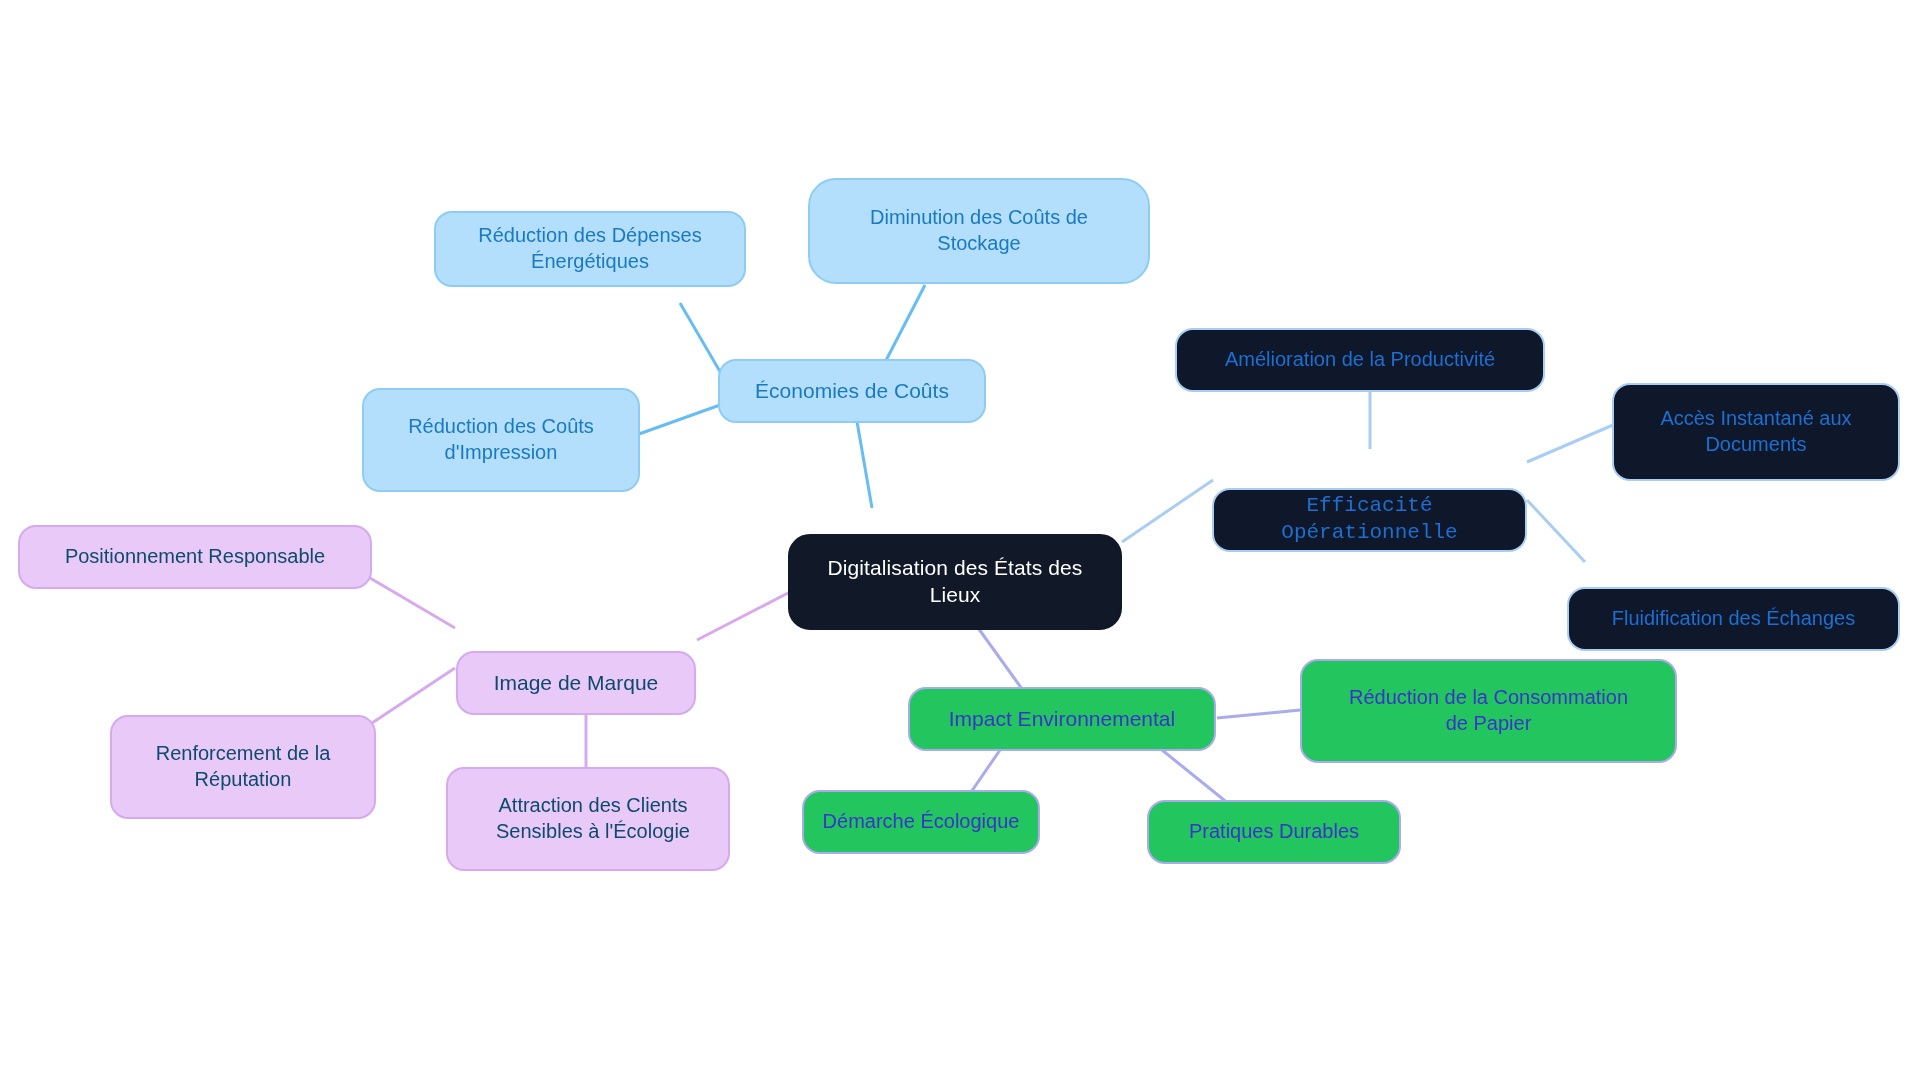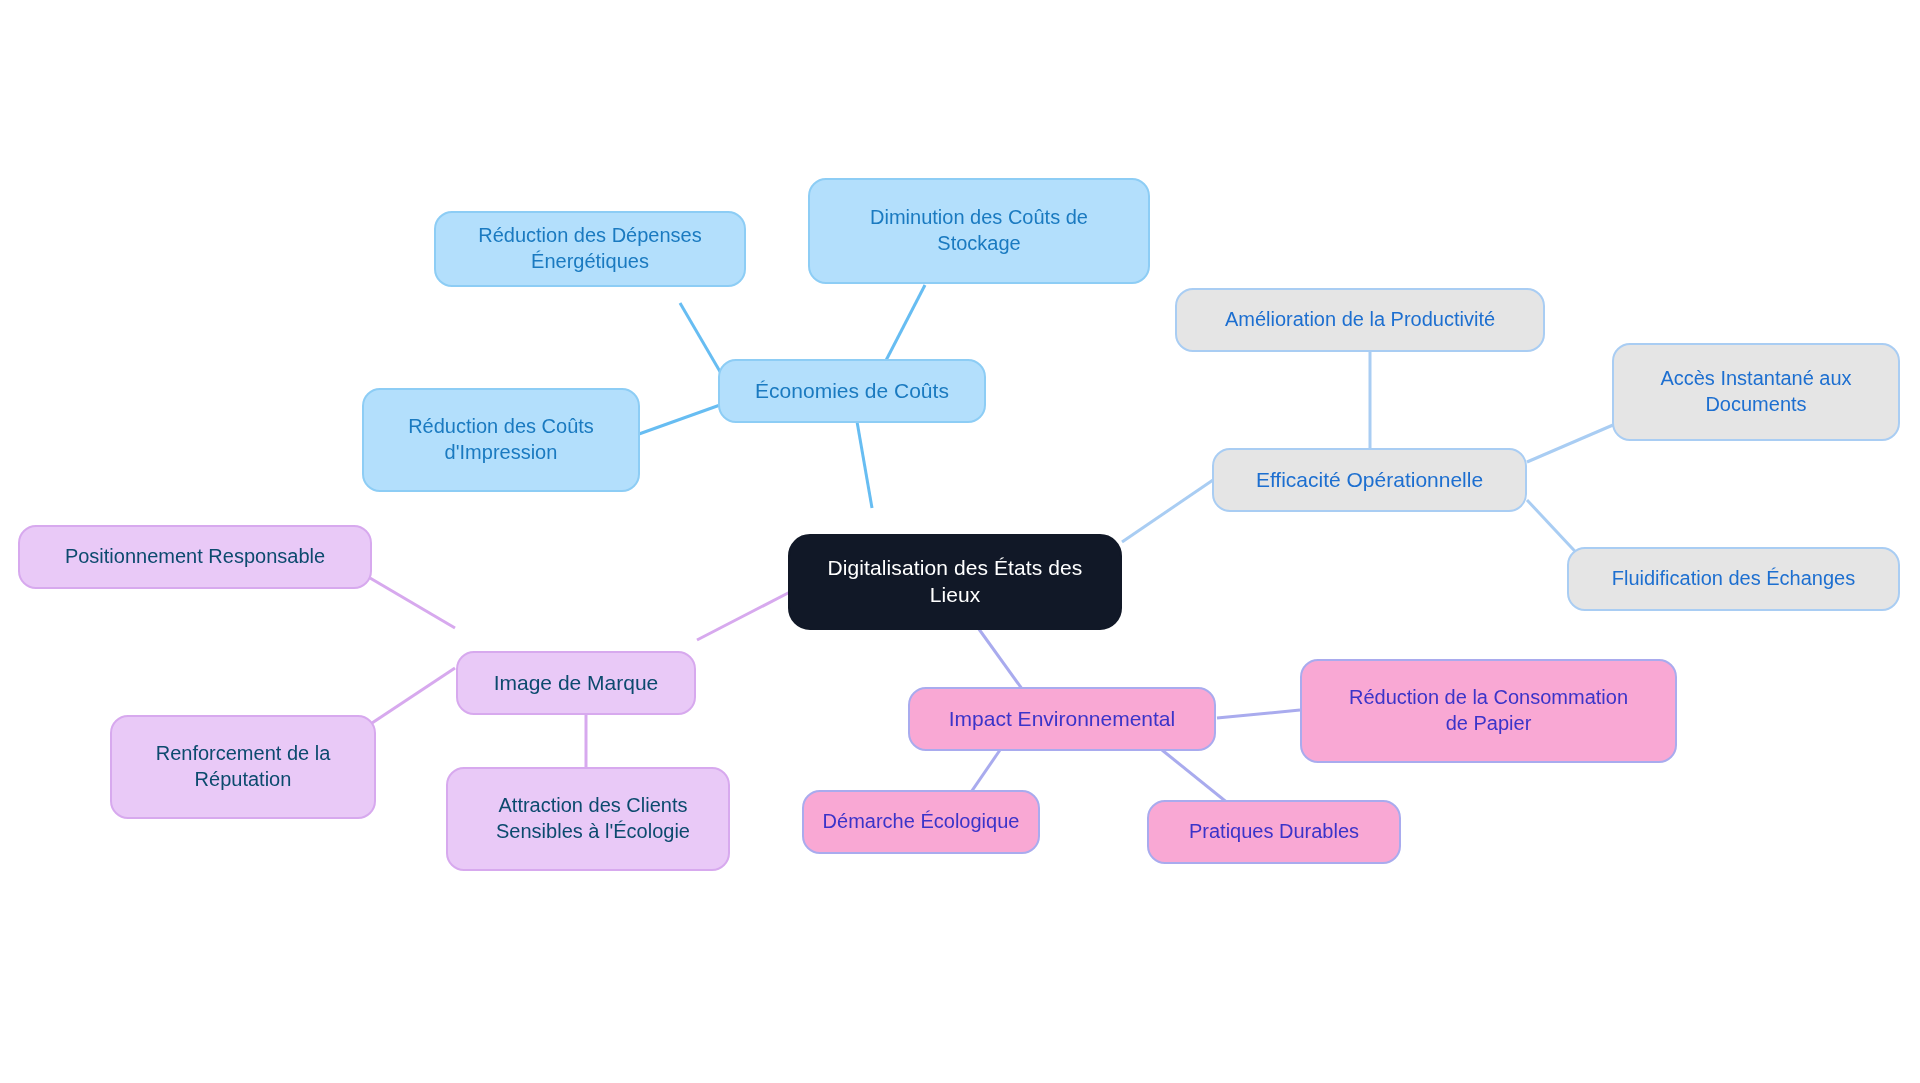--- a/index.html
+++ b/index.html
@@ -55,27 +55,28 @@
   .node.leaf {
     font-size: 20px;
   }
   
   .c-blue-1 {
     background: #b3dffc;
     border-color: #8dcdf5;
     color: #1a7ac0;
   }
   .c-blue-2 {
-    background: #e5e5e5;
+    background: #0f172a;
     border-color: #a9cdf3;
     color: #1d6fd0;
+    margin-top: 40px;
   }
   
   .c-indigo {
-    background: #f9a8d4;
+    background: #22c55e;
     border-color: #a9abee;
     color: #3b34c9;
   }
   
   .c-violet {
     background: #e9c9f7;
     border-color: #d7a9ee;
     color: #0c4a6e;
   }
 </style>
@@ -109,34 +110,34 @@
   </svg>
 
   <div class="node root" style="left:788px; top:498px; width:334px; height:96px;">
     <span>Digitalisation des États des
 Lieux</span>
   </div>
 
   <div class="node branch c-blue-1" style="left:718px; top:359px; width:268px; height:64px;">
     <span>Économies de Coûts</span>
   </div>
-  <div class="node leaf c-blue-1" style="left:808px; top:178px; width:342px; height:106px;">
+  <div class="node leaf c-blue-1" style="left:808px; top:178px; width:342px; height:106px;border-radius:28px;">
     <span>Diminution des Coûts de
 Stockage</span>
   </div>
   <div class="node leaf c-blue-1" style="left:434px; top:211px; width:312px; height:76px;">
     <span>Réduction des Dépenses
 Énergétiques</span>
   </div>
   <div class="node leaf c-blue-1" style="left:362px; top:388px; width:278px; height:104px;">
     <span>Réduction des Coûts
 d'Impression</span>
   </div>
 
-  <div class="node branch c-blue-2" style="left:1212px; top:448px; width:315px; height:64px;">
+  <div class="node branch c-blue-2" style="left:1212px; top:448px; width:315px; height:64px;font-family:Liberation Mono, monospace;">
     <span>Efficacité Opérationnelle</span>
   </div>
   <div class="node leaf c-blue-2" style="left:1175px; top:288px; width:370px; height:64px;">
     <span>Amélioration de la Productivité</span>
   </div>
   <div class="node leaf c-blue-2" style="left:1612px; top:343px; width:288px; height:98px;">
     <span>Accès Instantané aux
 Documents</span>
   </div>
   <div class="node leaf c-blue-2" style="left:1567px; top:547px; width:333px; height:64px;">

